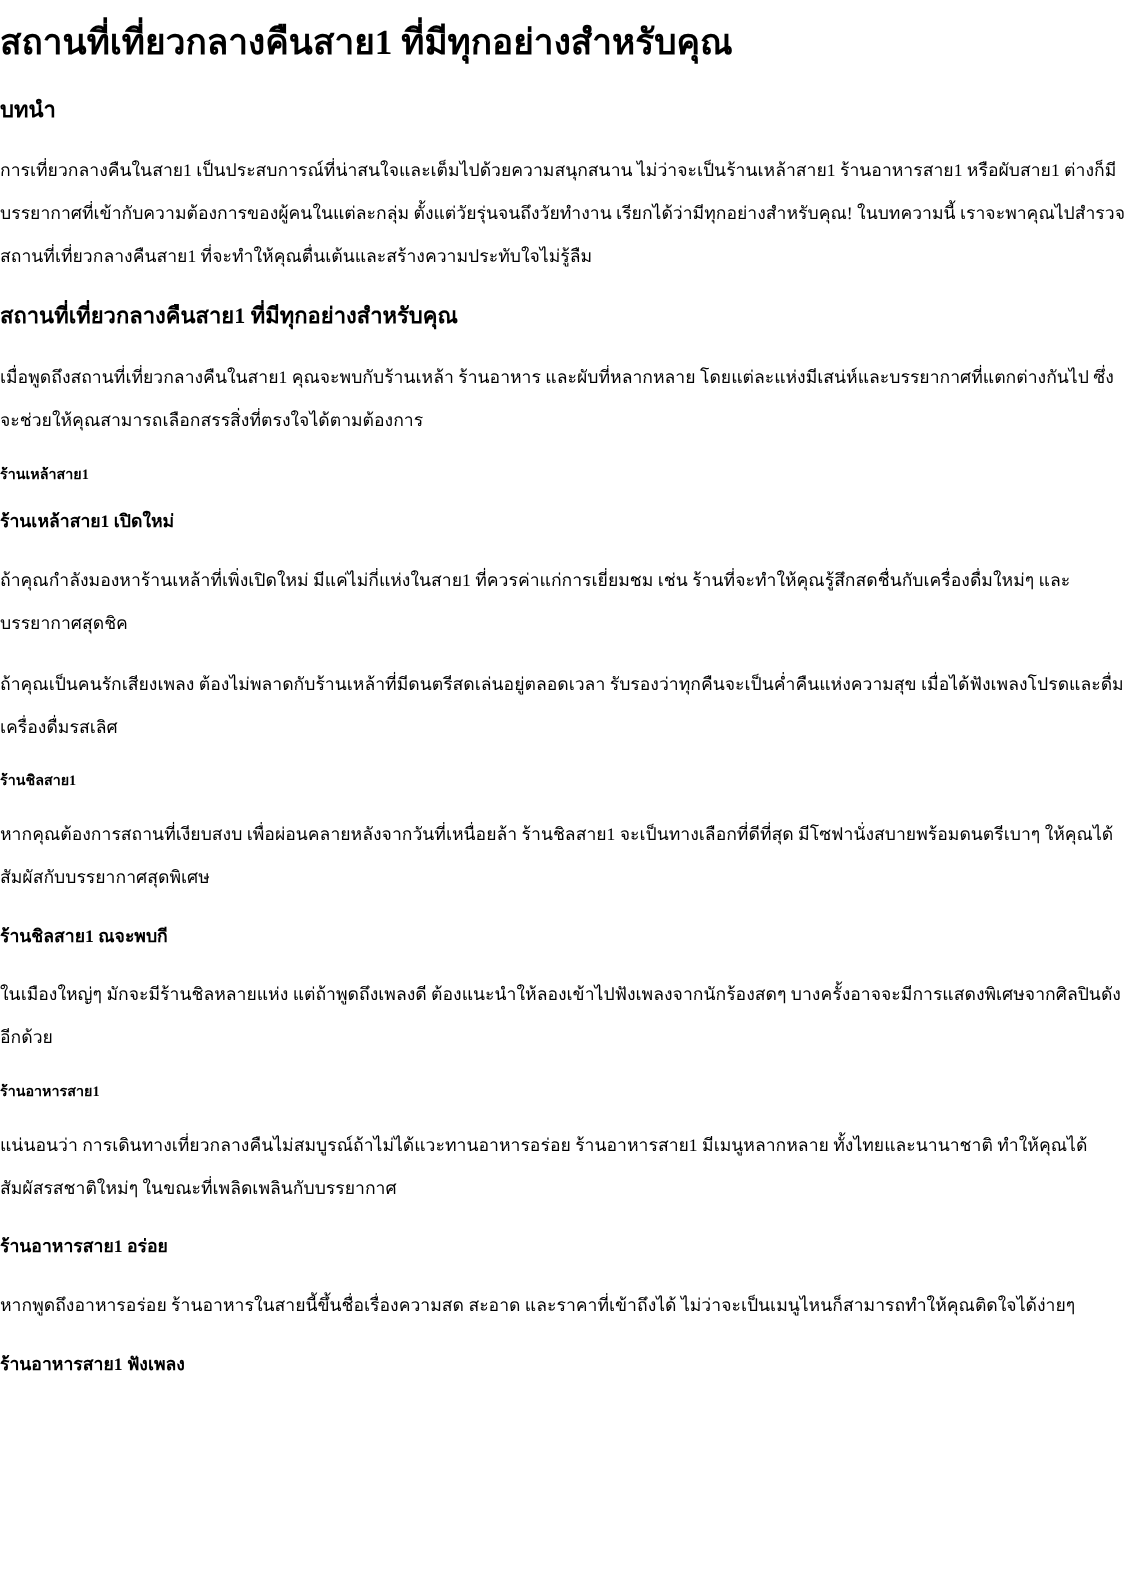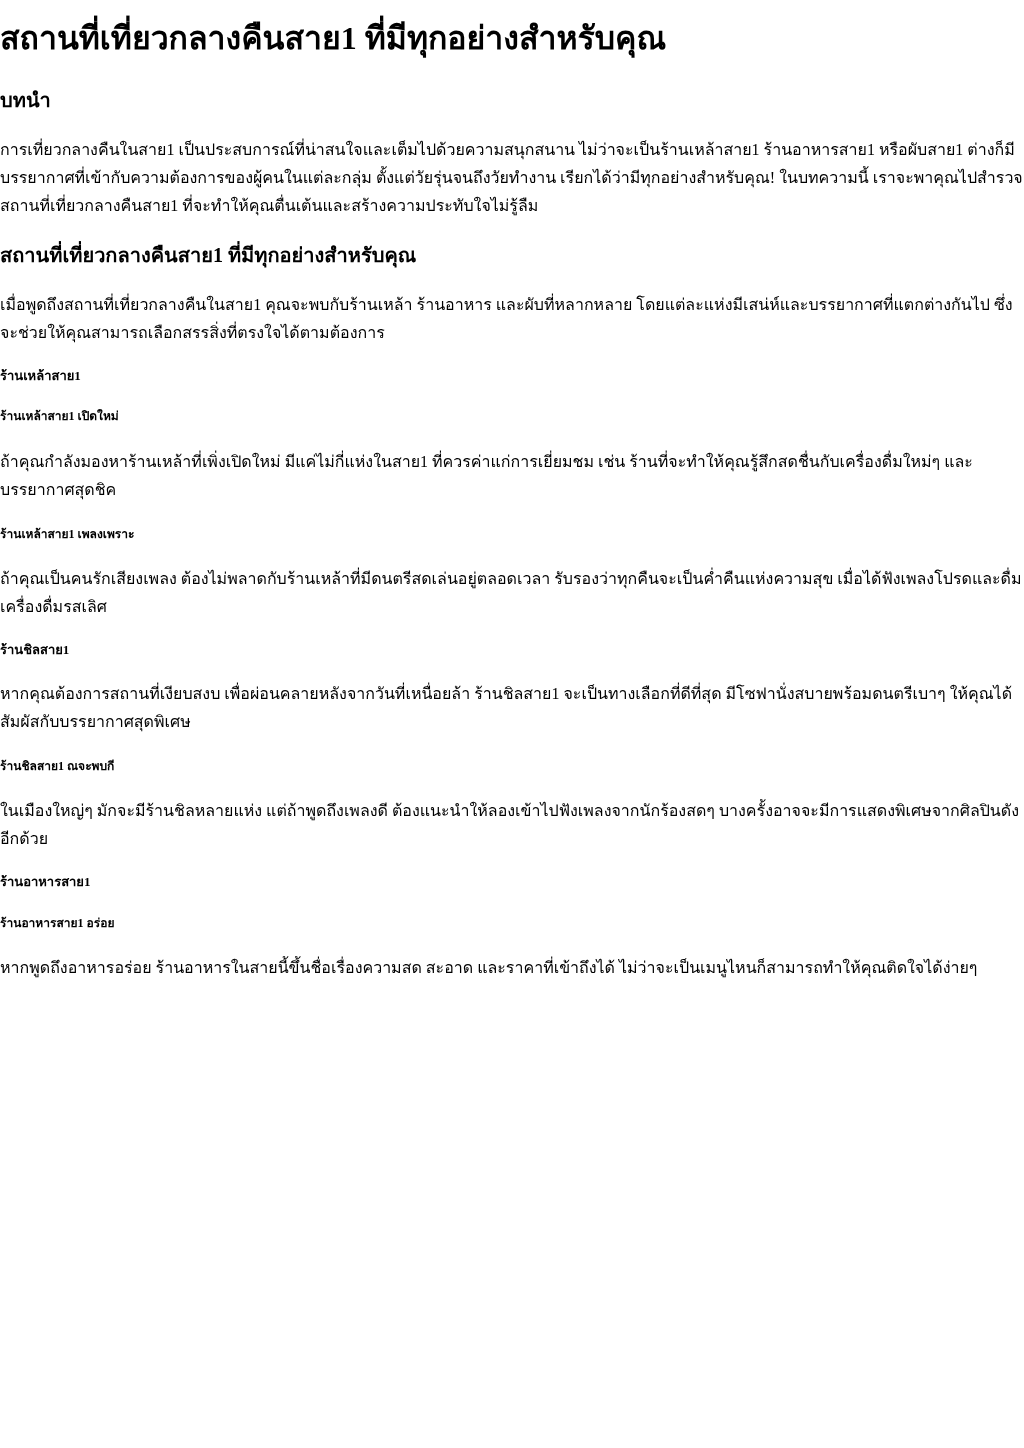--- a/index.html
+++ b/index.html
@@ -29,46 +29,47 @@
     line-height: 1.55;
     margin: 20px 0;
   }
   .article h3 {
     font-size: 13px;
     font-weight: 700;
     line-height: 1.6;
     margin: 19px 0;
   }
   .article h4 {
-    font-size: 12px;
+    font-size: 16px;
     font-weight: 700;
     line-height: 1.6;
     margin: 21px 0;
   }
   .article p {
     font-size: 16px;
     font-weight: 400;
-    line-height: 28px;
+    line-height: 39px;
     margin: 16px 0;
   }
 </style>
 </head>
 <body>
 
 <article class="article">
   <h1>สถานที่เที่ยวกลางคืนสาย1 ที่มีทุกอย่างสำหรับคุณ</h1>
   <h2>บทนำ</h2>
   <p>การเที่ยวกลางคืนในสาย1 เป็นประสบการณ์ที่น่าสนใจและเต็มไปด้วยความสนุกสนาน ไม่ว่าจะเป็นร้านเหล้าสาย1 ร้านอาหารสาย1 หรือผับสาย1 ต่างก็มีบรรยากาศที่เข้ากับความต้องการของผู้คนในแต่ละกลุ่ม ตั้งแต่วัยรุ่นจนถึงวัยทำงาน เรียกได้ว่ามีทุกอย่างสำหรับคุณ! ในบทความนี้ เราจะพาคุณไปสำรวจสถานที่เที่ยวกลางคืนสาย1 ที่จะทำให้คุณตื่นเต้นและสร้างความประทับใจไม่รู้ลืม</p>
   <h2>สถานที่เที่ยวกลางคืนสาย1 ที่มีทุกอย่างสำหรับคุณ</h2>
   <p>เมื่อพูดถึงสถานที่เที่ยวกลางคืนในสาย1 คุณจะพบกับร้านเหล้า ร้านอาหาร และผับที่หลากหลาย โดยแต่ละแห่งมีเสน่ห์และบรรยากาศที่แตกต่างกันไป ซึ่งจะช่วยให้คุณสามารถเลือกสรรสิ่งที่ตรงใจได้ตามต้องการ</p>
   <h3>ร้านเหล้าสาย1</h3>
   <h4>ร้านเหล้าสาย1 เปิดใหม่</h4>
   <p>ถ้าคุณกำลังมองหาร้านเหล้าที่เพิ่งเปิดใหม่ มีแค่ไม่กี่แห่งในสาย1 ที่ควรค่าแก่การเยี่ยมชม เช่น ร้านที่จะทำให้คุณรู้สึกสดชื่นกับเครื่องดื่มใหม่ๆ และบรรยากาศสุดชิค</p>
-  <h4>ร้านเหล้าสาย1 เพลงเพราะ</h4>
   <p>ถ้าคุณเป็นคนรักเสียงเพลง ต้องไม่พลาดกับร้านเหล้าที่มีดนตรีสดเล่นอยู่ตลอดเวลา รับรองว่าทุกคืนจะเป็นค่ำคืนแห่งความสุข เมื่อได้ฟังเพลงโปรดและดื่มเครื่องดื่มรสเลิศ</p>
   <h3>ร้านชิลสาย1</h3>
   <p>หากคุณต้องการสถานที่เงียบสงบ เพื่อผ่อนคลายหลังจากวันที่เหนื่อยล้า ร้านชิลสาย1 จะเป็นทางเลือกที่ดีที่สุด มีโซฟานั่งสบายพร้อมดนตรีเบาๆ ให้คุณได้สัมผัสกับบรรยากาศสุดพิเศษ</p>
   <h4>ร้านชิลสาย1 ณจะพบกี</h4>
   <p>ในเมืองใหญ่ๆ มักจะมีร้านชิลหลายแห่ง แต่ถ้าพูดถึงเพลงดี ต้องแนะนำให้ลองเข้าไปฟังเพลงจากนักร้องสดๆ บางครั้งอาจจะมีการแสดงพิเศษจากศิลปินดังอีกด้วย</p>
   <h3>ร้านอาหารสาย1</h3>
+  <p>แน่นอนว่า การเดินทางเที่ยวกลางคืนไม่สมบูรณ์ถ้าไม่ได้แวะทานอาหารอร่อย ร้านอาหารสาย1 มีเมนูหลากหลาย ทั้งไทยและนานาชาติ ทำให้คุณได้สัมผัสรสชาติใหม่ๆ ในขณะที่เพลิดเพลินกับบรรยากาศ</p>
   <h4>ร้านอาหารสาย1 อร่อย</h4>
   <p>หากพูดถึงอาหารอร่อย ร้านอาหารในสายนี้ขึ้นชื่อเรื่องความสด สะอาด และราคาที่เข้าถึงได้ ไม่ว่าจะเป็นเมนูไหนก็สามารถทำให้คุณติดใจได้ง่ายๆ</p>
+  <h4>ร้านอาหารสาย1 ฟังเพลง</h4>
 </article>
 
 </body></html>

